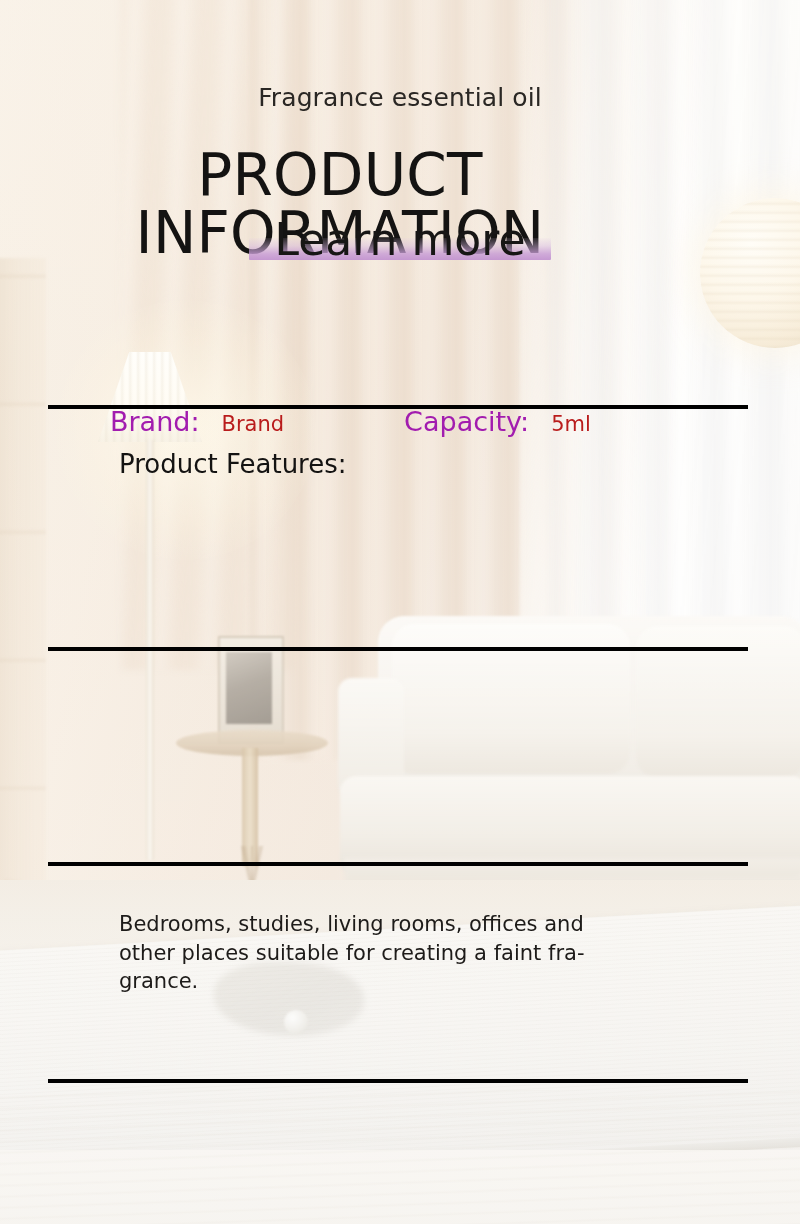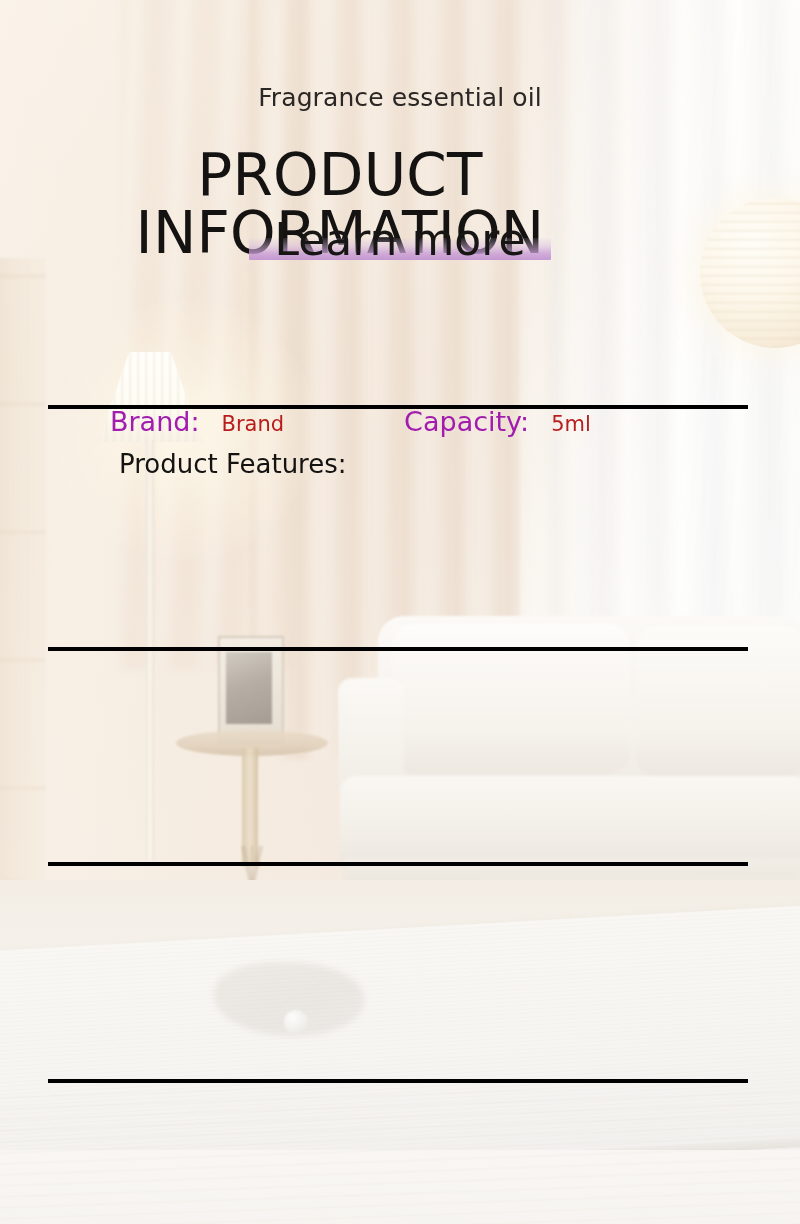--- a/index.html
+++ b/index.html
@@ -634,18 +634,21 @@
     <div class="section sec-features">
       <p class="section-title">Product Features:</p>
     </div>
 
     <div class="rule rule-2"></div>
 
 
     <div class="rule rule-3"></div>
 
     <div class="section sec-scenarios">
+      <p class="section-body">Bedrooms, studies, living rooms, offices and
+other places suitable for creating a faint fra-
+grance.</p>
     </div>
 
     <div class="rule rule-4"></div>
 
   </div>
 </div>
 
 </body></html>

